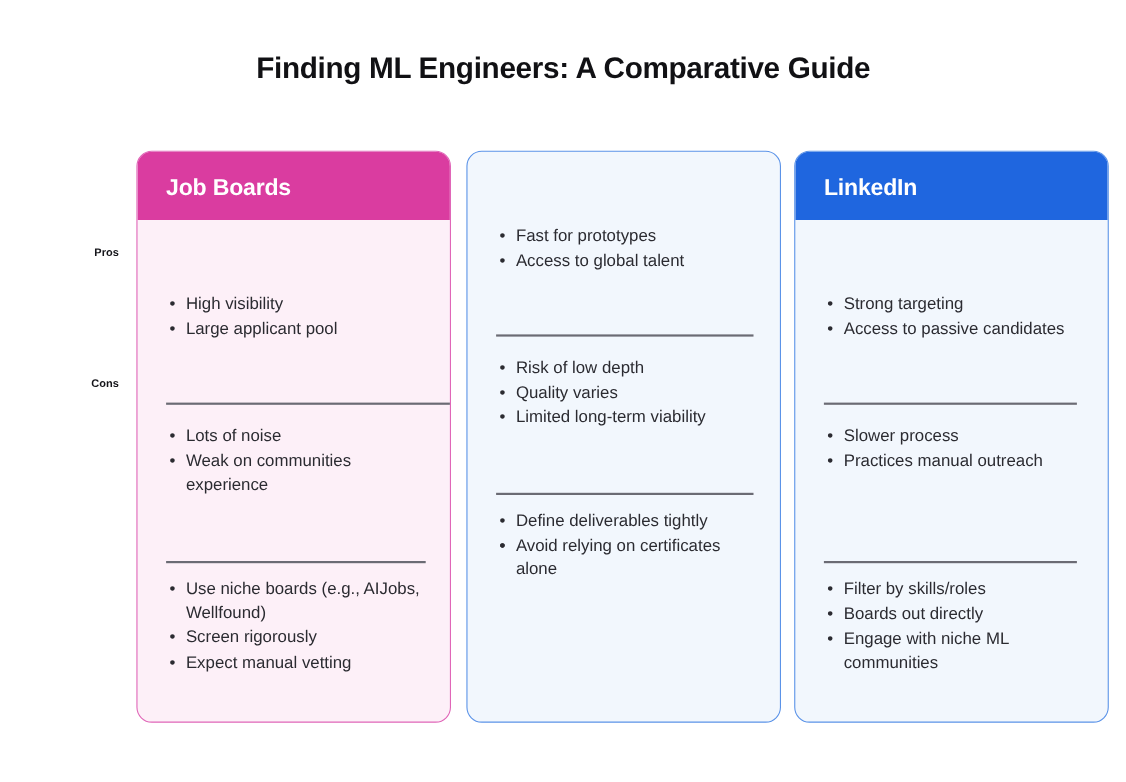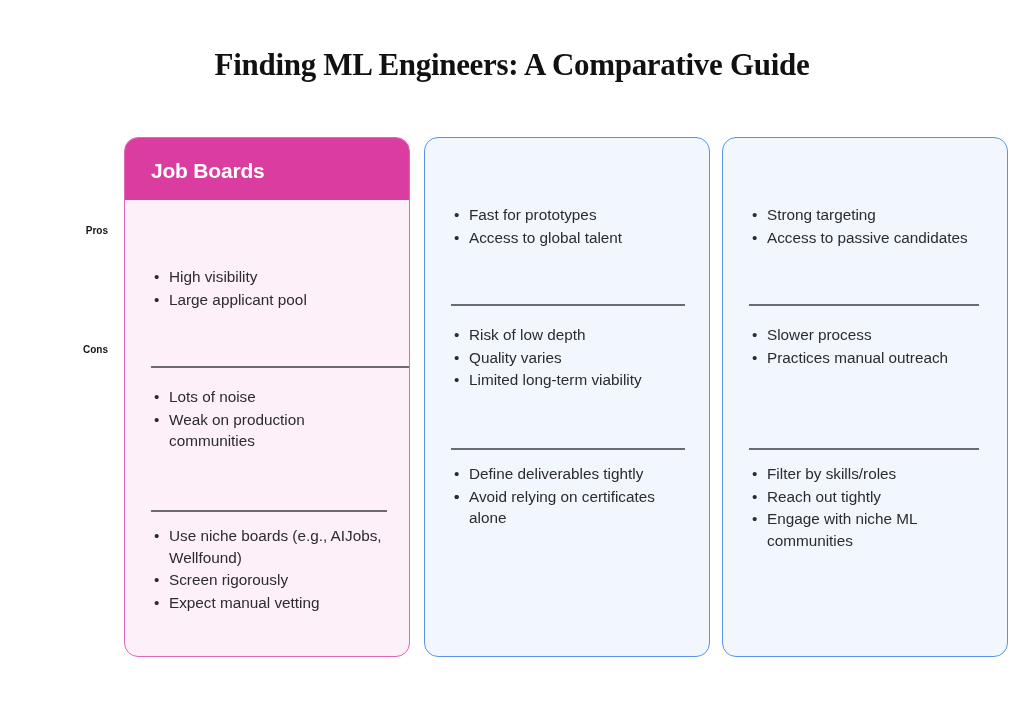--- a/index.html
+++ b/index.html
@@ -14,25 +14,24 @@
     color: #1b1b1f;
     overflow: hidden;
     position: relative;
   }
   .page-title {
     position: absolute;
     top: 47px;
     left: 0;
     width: 1024px;
     text-align: center;
-    font-size: 31px;
+    font-size: 27px;
     font-weight: bold;
     letter-spacing: -0.3px;
     color: #111114;
-    font-family: Liberation Serif, serif;
   }
   .board {
     position: absolute;
     top: 137px;
     left: 0;
     width: 1024px;
     height: 530px;
   }
   
   .row-labels {
@@ -173,21 +172,21 @@
       <div class="section sec-pros">
         <ul class="section-list">
             <li><span class="bullet">•</span><span>High visibility</span></li>
             <li><span class="bullet">•</span><span>Large applicant pool</span></li>
           </ul>
       </div>
       <div class="divider div-1"></div>
       <div class="section sec-cons">
         <ul class="section-list">
             <li><span class="bullet">•</span><span>Lots of noise</span></li>
-            <li><span class="bullet">•</span><span>Weak on production communities</span></li>
+            <li><span class="bullet">•</span><span>Weak on communities experience</span></li>
           </ul>
       </div>
       <div class="divider div-2"></div>
       <div class="section sec-best">
         <ul class="section-list">
             <li><span class="bullet">•</span><span>Use niche boards (e.g., AIJobs, Wellfound)</span></li>
             <li><span class="bullet">•</span><span>Screen rigorously</span></li>
             <li><span class="bullet">•</span><span>Expect manual vetting</span></li>
           </ul>
       </div>
@@ -215,38 +214,41 @@
         <ul class="section-list">
             <li><span class="bullet">•</span><span>Define deliverables tightly</span></li>
             <li><span class="bullet">•</span></li>
             <li><span class="bullet">•</span><span>Avoid relying on certificates alone</span></li>
           </ul>
       </div>
     </div>
   </div>
 
   <div class="card card-blue-2">
+    <div class="card-header blue">
+      <span class="card-header-title">LinkedIn</span>
+    </div>
     <div class="card-body">
       <div class="section sec-pros">
         <ul class="section-list">
             <li><span class="bullet">•</span><span>Strong targeting</span></li>
             <li><span class="bullet">•</span><span>Access to passive candidates</span></li>
           </ul>
       </div>
       <div class="divider div-1"></div>
       <div class="section sec-cons">
         <ul class="section-list">
             <li><span class="bullet">•</span><span>Slower process</span></li>
             <li><span class="bullet">•</span><span>Practices manual outreach</span></li>
           </ul>
       </div>
       <div class="divider div-2"></div>
       <div class="section sec-best">
         <ul class="section-list">
             <li><span class="bullet">•</span><span>Filter by skills/roles</span></li>
-            <li><span class="bullet">•</span><span>Reach out tightly</span></li>
+            <li><span class="bullet">•</span><span>Boards out directly</span></li>
             <li><span class="bullet">•</span><span>Engage with niche ML communities</span></li>
           </ul>
       </div>
     </div>
   </div>
 
 </div>
 
 </body></html>

